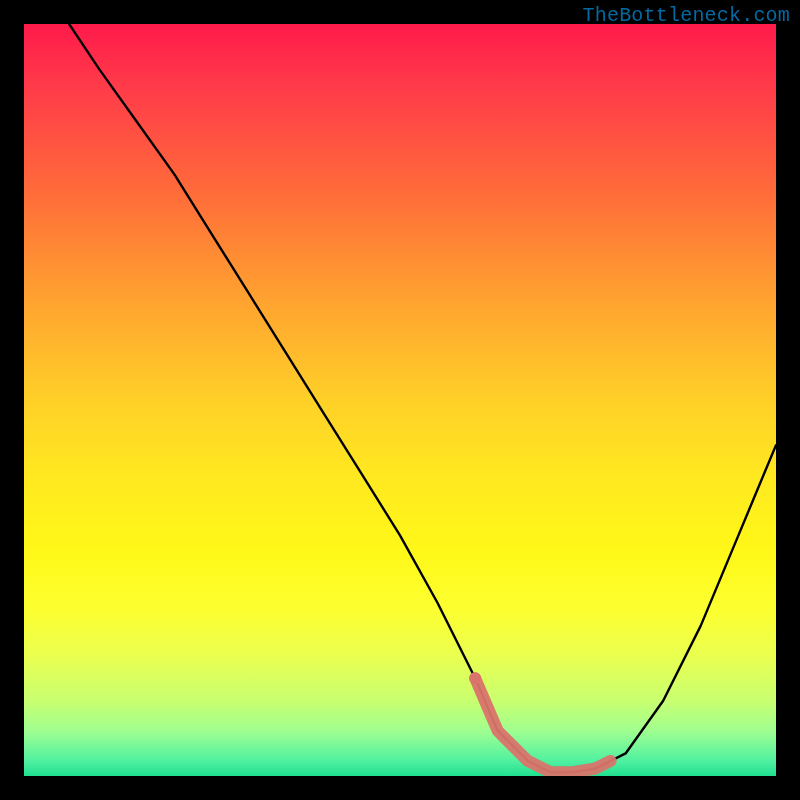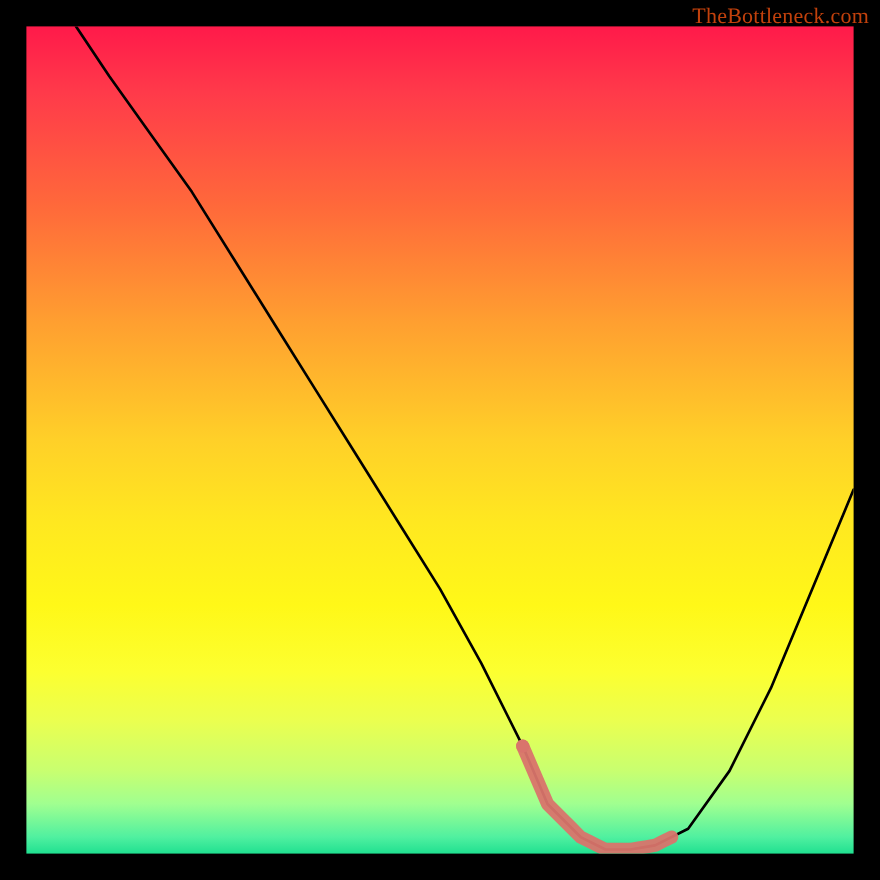--- a/index.html
+++ b/index.html
@@ -29,23 +29,23 @@
       #c8ff70 90%,
       #a0ff90 94%,
       #50f0a0 98%,
       #20e090 100%
     );
   }
   .watermark {
     position: absolute;
     top: 4px;
     right: 10px;
-    font-family: Liberation Serif, serif;
+    font-family: Liberation Mono, monospace;
     font-size: 20px;
-    color: #c2410c;
+    color: #0369a1;
     letter-spacing: 0.2px;
   }
   svg.curve {
     position: absolute;
     left: 0;
     top: 0;
     width: 752px;
     height: 752px;
   }
 </style>

